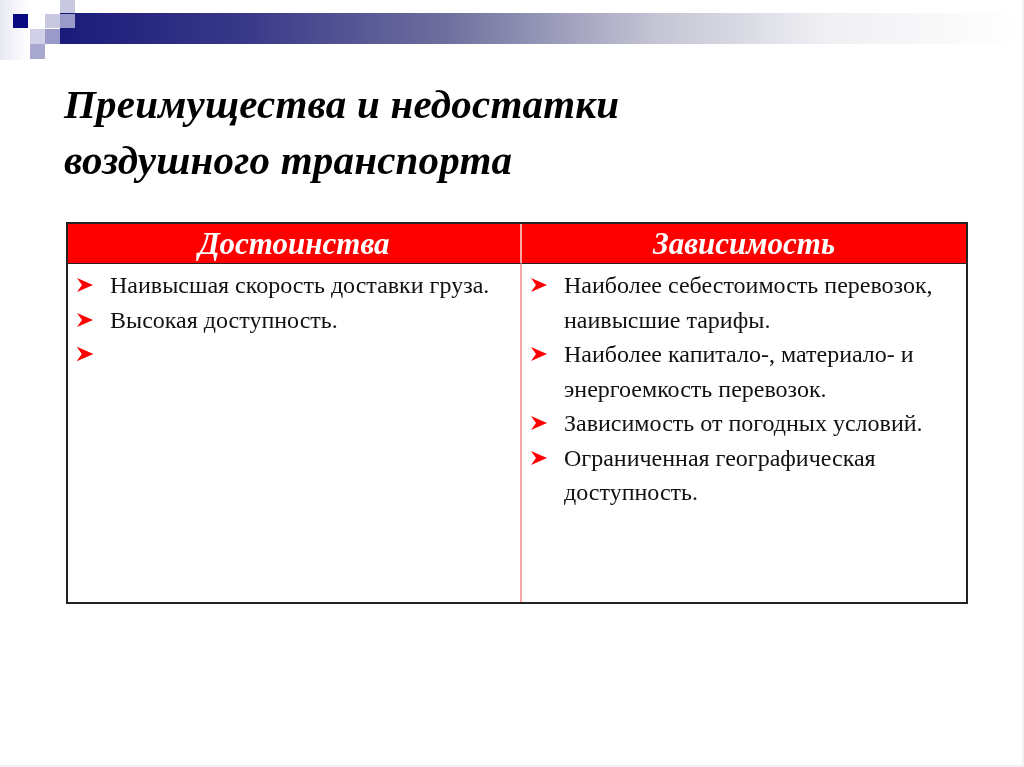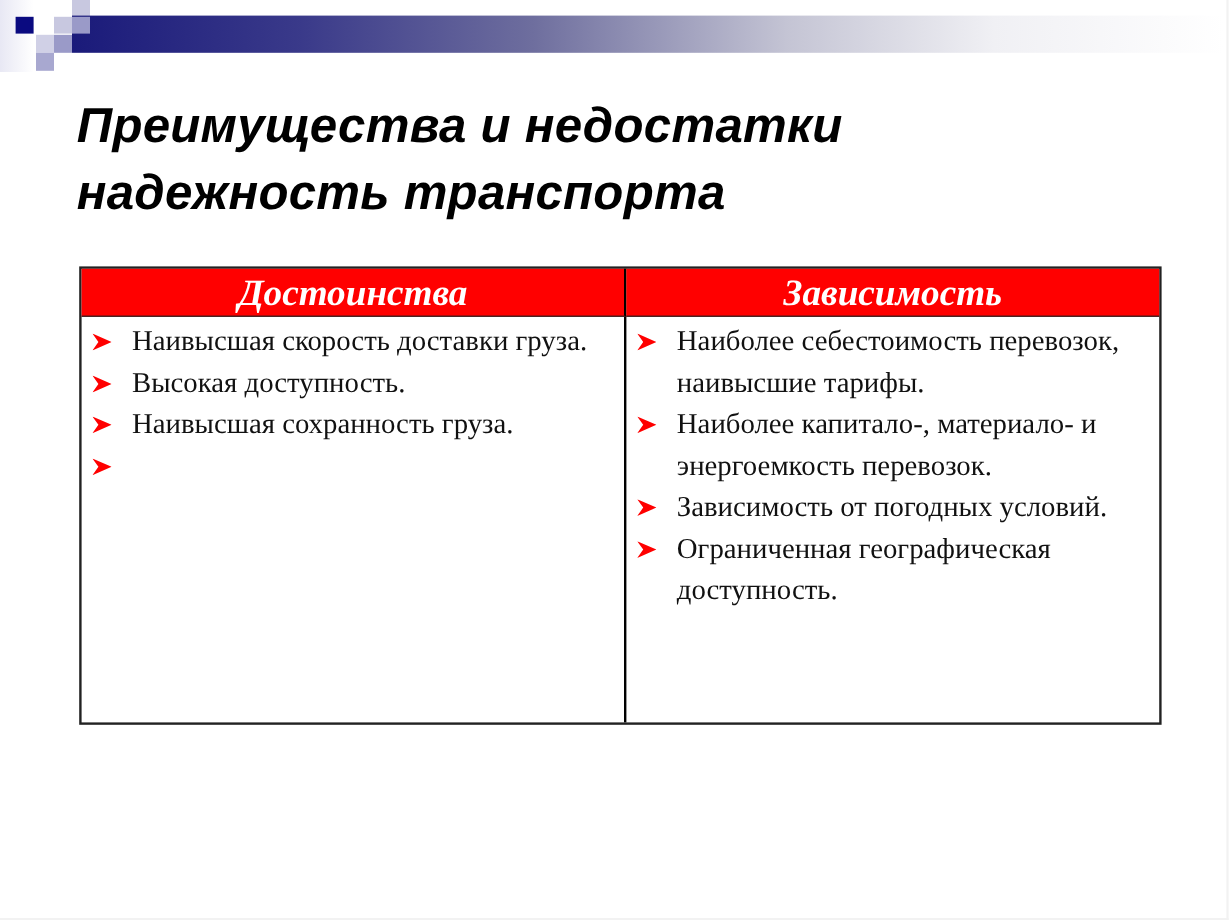--- a/index.html
+++ b/index.html
@@ -13,38 +13,38 @@
     border-right: 2px solid #f2f2f2; border-bottom: 2px solid #f2f2f2;
   }
   
   .sq { position: absolute; }
   .bar {
     position: absolute; left: 60px; top: 13px; width: 960px; height: 31px;
     background: linear-gradient(to right, #1a1a7a 0%, #3a3a8a 20%, #6e6e9e 40%, #c4c4d4 62%, #f0f0f4 80%, #ffffff 100%);
   }
   .title {
     position: absolute; left: 64px; top: 76px; width: 800px;
-    font-family: Liberation Sans, sans-serif;
+    font-family: Liberation Serif, serif;
     font-weight: bold; font-style: italic;
     font-size: 41px; line-height: 56px; color: #000;
     letter-spacing: 0.2px;
   }
   .table {
     position: absolute; left: 66px; top: 222px; width: 898px; height: 378px;
     border: 2px solid #222; box-sizing: content-box;
     display: grid; grid-template-columns: 454px 444px;
     grid-template-rows: 40px 1fr;
   }
   .th {
     background: #ff0000; color: #fff;
     font-style: italic; font-weight: bold;
     font-size: 31px; text-align: center; line-height: 40px;
     border-bottom: 1.5px solid #222;
   }
-  .th.left, .td.left { border-right: 2px solid #000000; }
+  .th.left, .td.left { border-right: 2px solid #fca5a5; }
   .td { padding: 4px 0 0 0; }
   ul { list-style: none; margin: 0; padding: 0; }
   li {
     position: relative; padding-left: 42px; padding-right: 6px;
     font-size: 24px; line-height: 34.5px; color: #111;
   }
   .arrow {
     position: absolute; left: 9px; top: 10px; width: 16px; height: 14px;
   }
 </style>
@@ -59,21 +59,21 @@
 <div class="sq" style="left:45px;top:14px;width:15px;height:14px;background:#c8c8e0;"></div>
 <div class="sq" style="left:60px;top:14px;width:15px;height:14px;background:#9a9ac8;"></div>
 <div class="sq" style="left:30px;top:29px;width:15px;height:15px;background:#d0d0e6;"></div>
 <div class="sq" style="left:45px;top:29px;width:15px;height:15px;background:#9a9ac8;"></div>
 <div class="sq" style="left:30px;top:44px;width:15px;height:15px;background:#a8a8d0;"></div>
 <div class="bar"></div>
 <div class="sq" style="left:60px;top:14px;width:15px;height:14px;background:#9a9ac8;"></div>
 
 <div class="title">
   <div>Преимущества и недостатки</div>
-  <div>надежность транспорта</div>
+  <div>воздушного транспорта</div>
 </div>
 
 <div class="table">
   <div class="th left">Достоинства</div>
   <div class="th">Зависимость</div>
 
   <div class="td left">
     <ul>
       <li>
         <svg class="arrow" viewBox="0 0 16 14">
@@ -84,21 +84,20 @@
       <li>
         <svg class="arrow" viewBox="0 0 16 14">
             <path d="M0 0 L16 7 L0 14 L5 7 Z" fill="#ff0000"></path>
           </svg>
         <span>Высокая доступность.</span>
       </li>
       <li>
         <svg class="arrow" viewBox="0 0 16 14">
             <path d="M0 0 L16 7 L0 14 L5 7 Z" fill="#ff0000"></path>
           </svg>
-        <span>Наивысшая сохранность груза.</span>
       </li>
       <li>
         <svg class="arrow" viewBox="0 0 16 14">
             <path d="M0 0 L16 7 L0 14 L5 7 Z" fill="#ff0000"></path>
           </svg>
       </li>
     </ul>
   </div>
 
   <div class="td">

